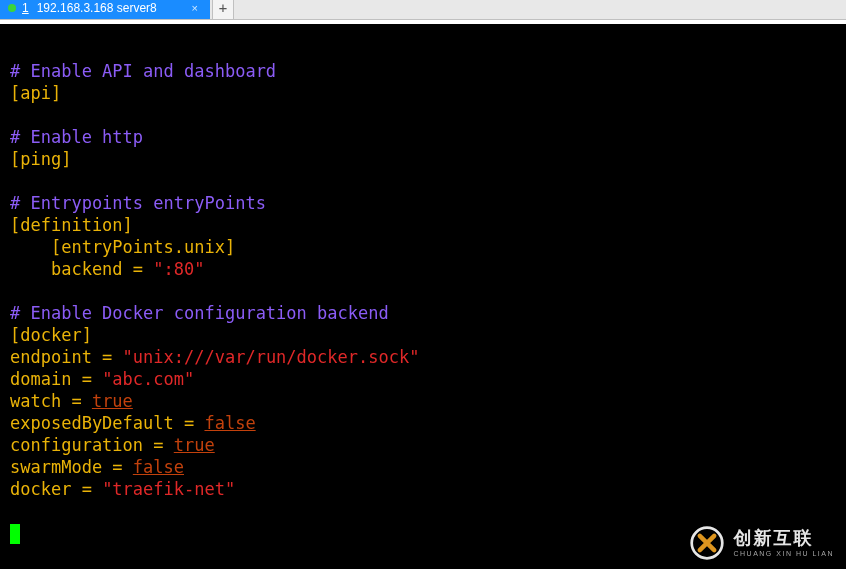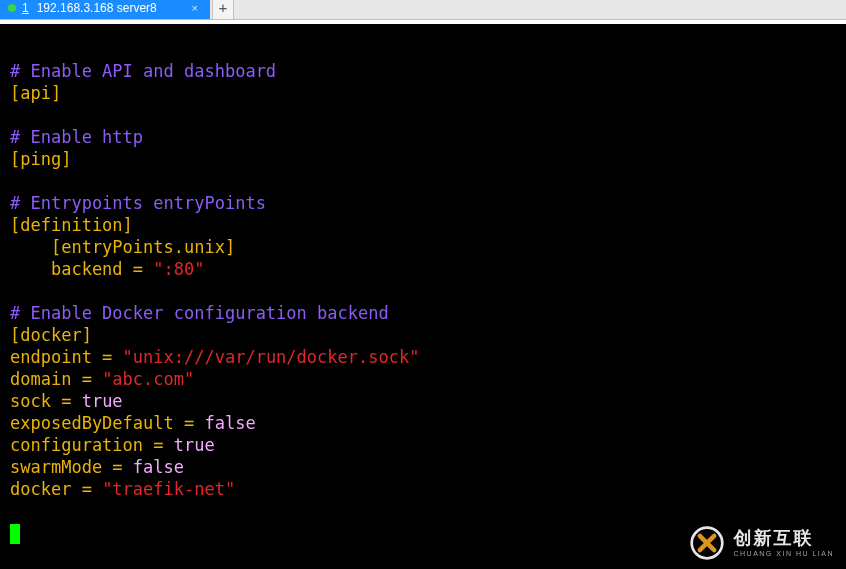--- a/index.html
+++ b/index.html
@@ -65,21 +65,21 @@
     padding: 14px 10px 10px 10px;
     font-size: 17px;
     line-height: 22px;
     color: #ffffff;
     white-space: pre;
     position: relative;
   }
   .c-comment { color: #8b5cf6; }
   .c-key     { color: #eab308; margin-top: 8px; }
   .c-str     { color: #e02828; }
-  .c-bool    { color: #f0abfc; }
+  .c-bool    { color: #c2410c; text-decoration: underline; }
   .cursor {
     display: inline-block;
     width: 10px;
     height: 20px;
     background: #00ff00;
     vertical-align: bottom;
   }
   .watermark {
     position: absolute;
     right: 12px;
@@ -121,21 +121,21 @@
 <span></span>
 <span class="c-comment"># Entrypoints entryPoints</span>
 <span class="c-key">[definition]</span>
 <span class="c-key">    [entryPoints.unix]</span>
 <span class="c-key">    backend = </span><span class="c-str">":80"</span>
 <span></span>
 <span class="c-comment"># Enable Docker configuration backend</span>
 <span class="c-key">[docker]</span>
 <span class="c-key">endpoint = </span><span class="c-str">"unix:///var/run/docker.sock"</span>
 <span class="c-key">domain = </span><span class="c-str">"abc.com"</span>
-<span class="c-key">sock = </span><span class="c-bool">true</span>
+<span class="c-key">watch = </span><span class="c-bool">true</span>
 <span class="c-key">exposedByDefault = </span><span class="c-bool">false</span>
 <span class="c-key">configuration = </span><span class="c-bool">true</span>
 <span class="c-key">swarmMode = </span><span class="c-bool">false</span>
 <span class="c-key">docker = </span><span class="c-str">"traefik-net"</span>
 
 <span class="cursor"></span>
 <div class="watermark">
   <svg class="logo" viewBox="0 0 40 40">
     <circle cx="20" cy="20" r="17" fill="none" stroke="#ffffff" stroke-width="3"></circle>
     <path d="M12 12 L28 28 M28 12 L12 28" stroke="#f5a623" stroke-width="5" stroke-linecap="round"></path>

